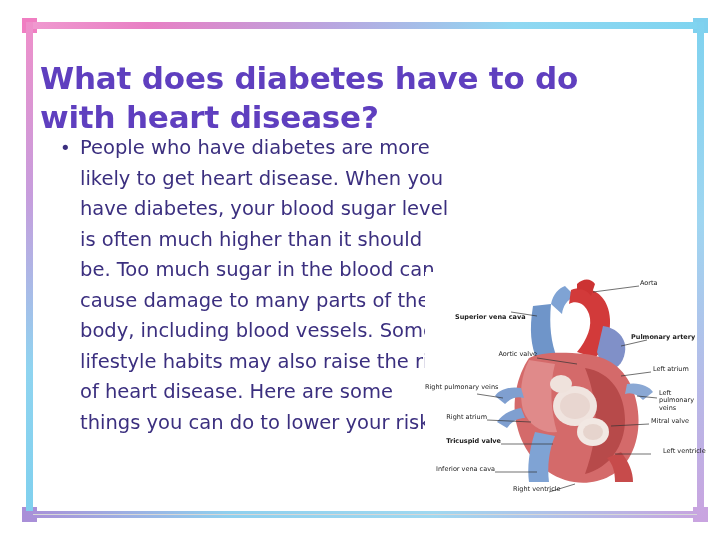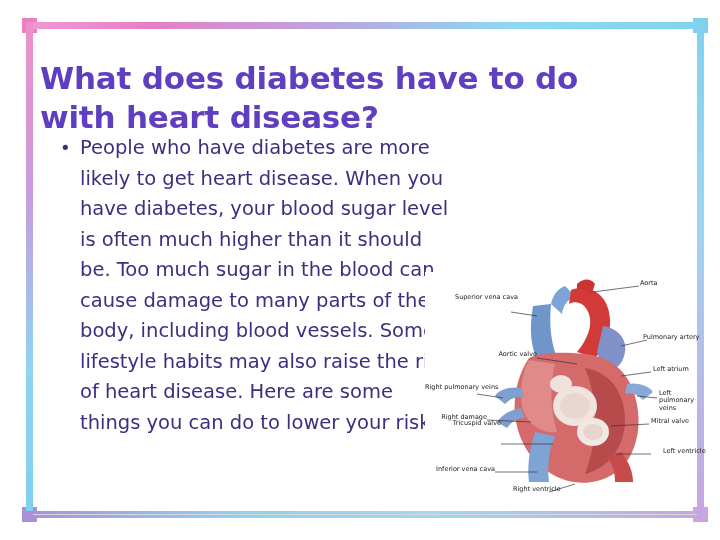--- a/index.html
+++ b/index.html
@@ -211,27 +211,27 @@
         <line x1="106" y1="150" x2="62" y2="148"></line>
         <line x1="186" y1="154" x2="224" y2="152"></line>
         <line x1="128" y1="172" x2="76" y2="172"></line>
         <line x1="190" y1="182" x2="226" y2="182"></line>
         <line x1="112" y1="200" x2="70" y2="200"></line>
         <line x1="150" y1="212" x2="124" y2="220"></line>
       </g>
     </svg>
 
     <div class="fig-label" style="left:215px; top:8px;text-align:right;">Aorta</div>
-    <div class="fig-label r" style="left:30px; top:22px; width:52px;">Superior vena cava</div>
-    <div class="fig-label" style="left:218px; top:62px;">Pulmonary artery</div>
+    <div class="fig-label r" style="left:30px; top:42px; width:52px;font-weight:bold;">Superior vena cava</div>
+    <div class="fig-label" style="left:206px; top:62px;font-weight:bold;">Pulmonary artery</div>
     <div class="fig-label r" style="left:46px; top:79px; width:66px;">Aortic valve</div>
     <div class="fig-label" style="left:228px; top:94px;">Left atrium</div>
     <div class="fig-label r" style="left:0px; top:112px; width:52px;">Right pulmonary veins</div>
     <div class="fig-label" style="left:234px; top:118px; width:34px; white-space:normal;">Left pulmonary veins</div>
-    <div class="fig-label r" style="left:10px; top:142px; width:52px;">Right damage</div>
+    <div class="fig-label r" style="left:10px; top:142px; width:52px;">Right atrium</div>
     <div class="fig-label" style="left:226px; top:146px;">Mitral valve</div>
-    <div class="fig-label r" style="left:16px; top:148px; width:60px;">Tricuspid valve</div>
+    <div class="fig-label r" style="left:16px; top:166px; width:60px;font-weight:bold;">Tricuspid valve</div>
     <div class="fig-label" style="left:228px; top:176px;margin-left:10px;">Left ventricle</div>
     <div class="fig-label r" style="left:6px; top:194px; width:64px;">Inferior vena cava</div>
     <div class="fig-label" style="left:88px; top:214px;">Right ventricle</div>
   </div>
 
 </div>
 
 </body></html>

